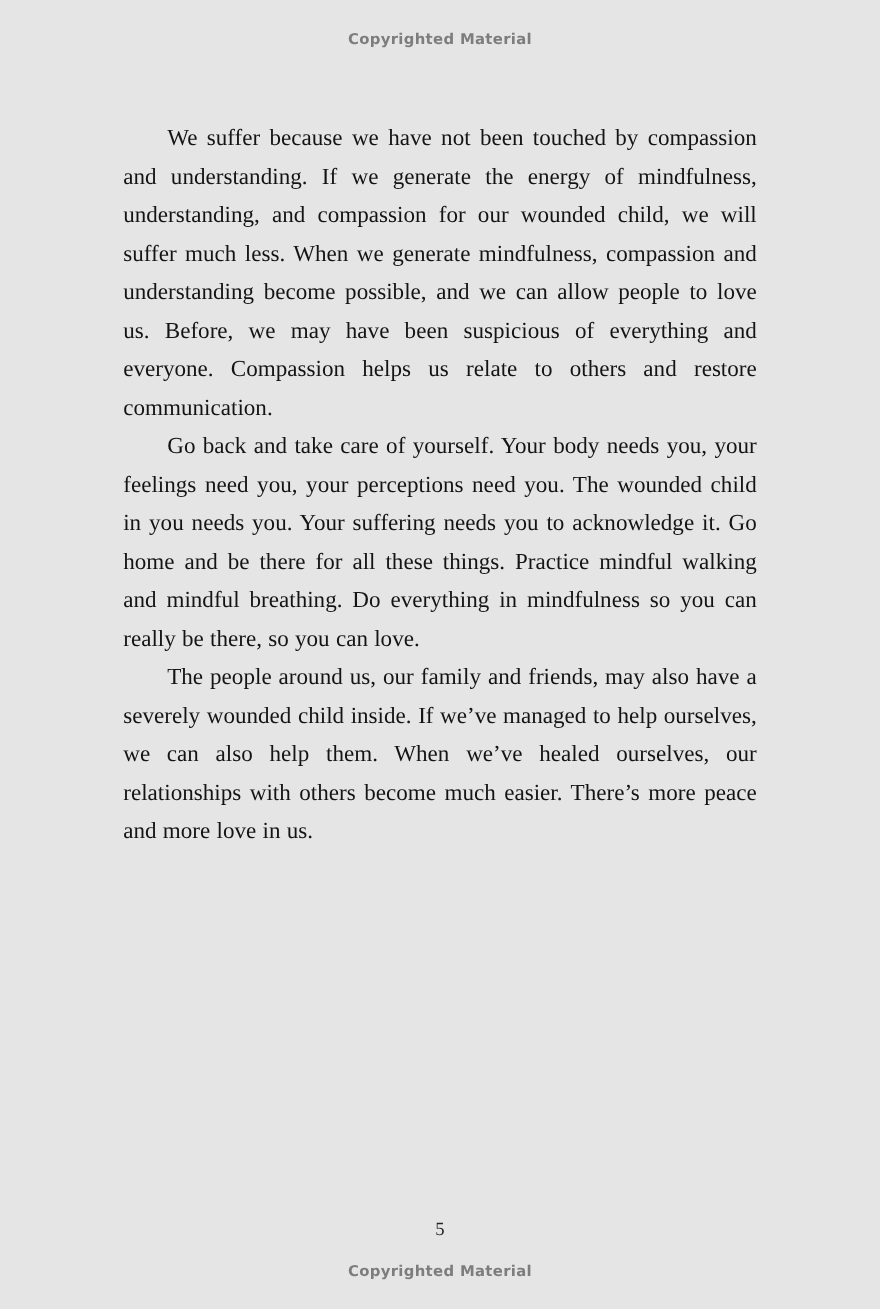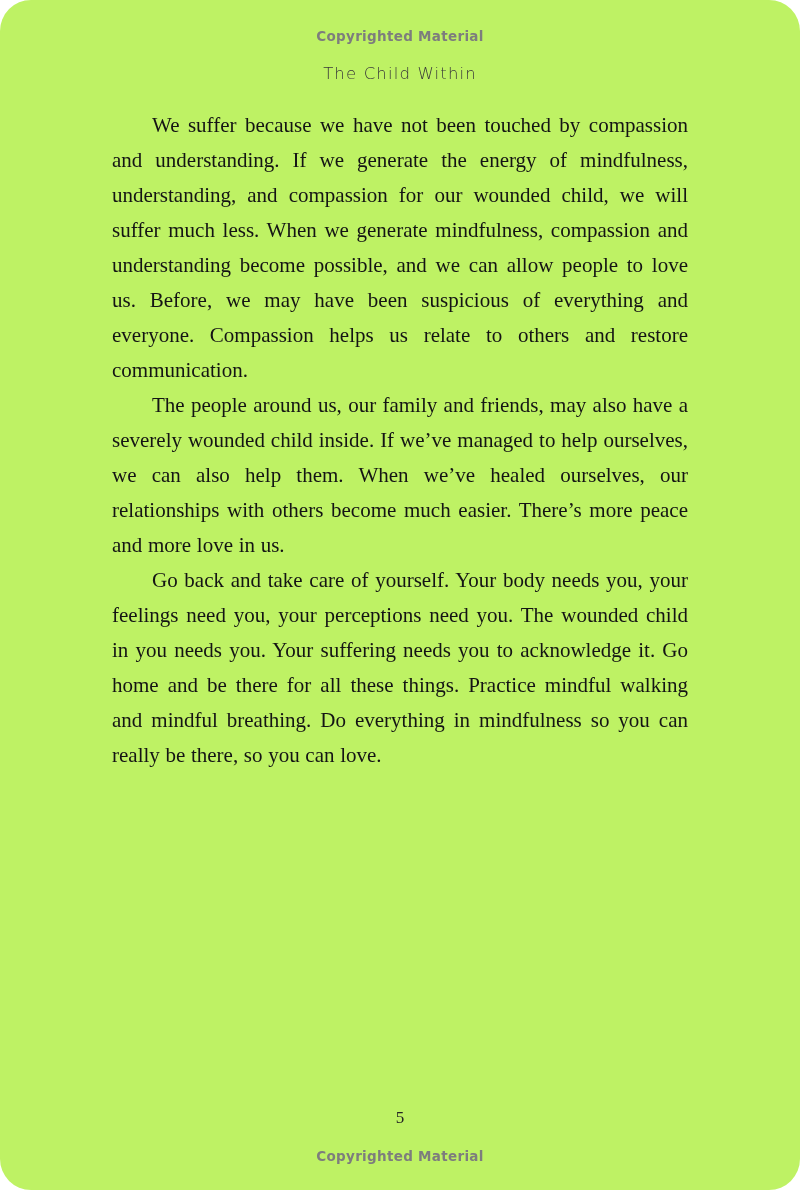--- a/index.html
+++ b/index.html
@@ -5,24 +5,23 @@
   html, body {
     margin: 0;
     padding: 0;
     background: #ffffff;
   }
 
   .page {
     position: relative;
     width: 800px;
     height: 1190px;
-    background: #bef264;
+    background: #e5e5e5;
     overflow: hidden;
     box-sizing: border-box;
-    border-radius: 31px;
   }
 
   
   .watermark {
     position: absolute;
     left: 0;
     width: 800px;
     text-align: center;
     font-family: "DejaVu Sans", sans-serif;
     font-weight: bold;
@@ -83,25 +82,24 @@
     color: #242424;
   }
 </style>
 </head>
 <body>
 
 <div class="page">
 
   <div class="watermark watermark-top">Copyrighted Material</div>
 
-  <div class="running-head">The Child Within</div>
 
   <div class="text-column">
     <p class="body-paragraph">We suffer because we have not been touched by compassion and understanding. If we generate the energy of mindfulness, understanding, and compassion for our wounded child, we will suffer much less. When we generate mindfulness, compassion and understanding become possible, and we can allow people to love us. Before, we may have been suspicious of everything and everyone. Compassion helps us relate to others and restore communication.</p>
+    <p class="body-paragraph">Go back and take care of yourself. Your body needs you, your feelings need you, your perceptions need you. The wounded child in you needs you. Your suffering needs you to acknowledge it. Go home and be there for all these things. Practice mindful walking and mindful breathing. Do everything in mindfulness so you can really be there, so you can love.</p>
     <p class="body-paragraph">The people around us, our family and friends, may also have a severely wounded child inside. If we’ve managed to help ourselves, we can also help them. When we’ve healed ourselves, our relationships with others become much easier. There’s more peace and more love in us.</p>
-    <p class="body-paragraph">Go back and take care of yourself. Your body needs you, your feelings need you, your perceptions need you. The wounded child in you needs you. Your suffering needs you to acknowledge it. Go home and be there for all these things. Practice mindful walking and mindful breathing. Do everything in mindfulness so you can really be there, so you can love.</p>
   </div>
 
   <div class="page-number">5</div>
 
   <div class="watermark watermark-bottom">Copyrighted Material</div>
 
 </div>
 
 </body></html>

